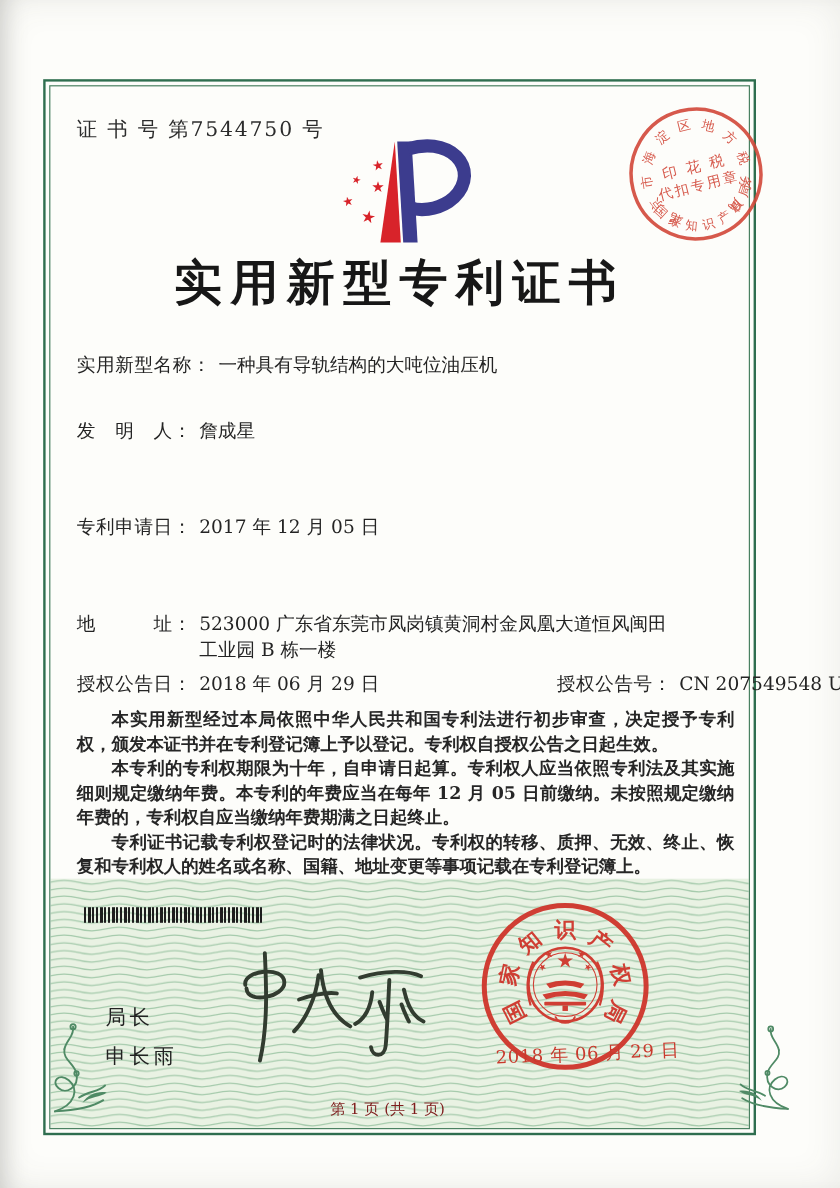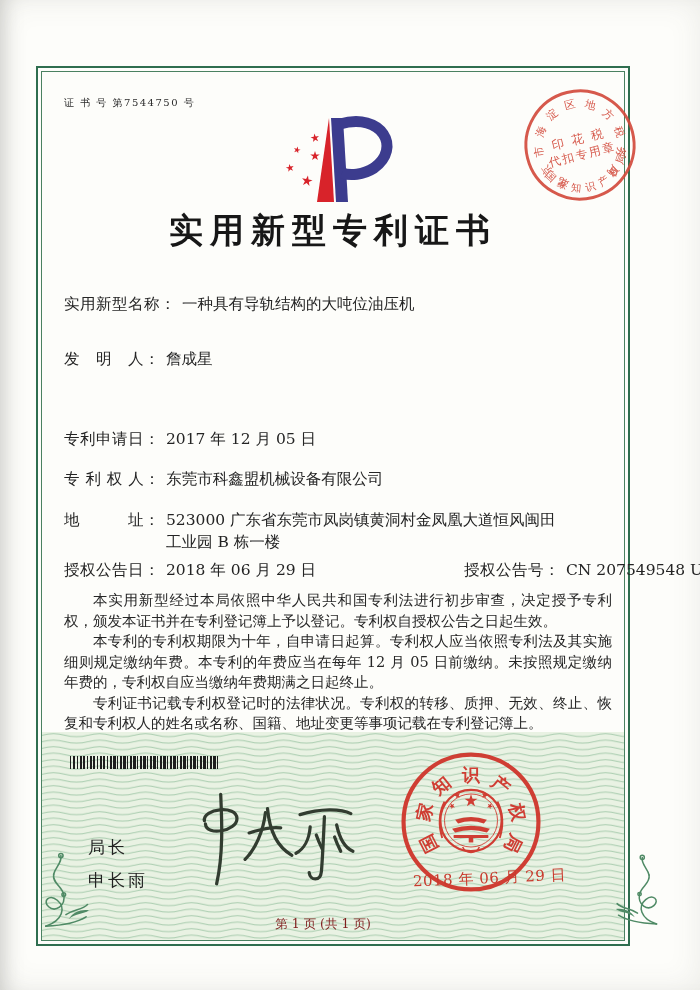--- a/index.html
+++ b/index.html
@@ -3,31 +3,31 @@
 <meta charset="utf-8">
 <style>
   html,body{margin:0;padding:0;}
   body{width:700px;height:990px;background:#e8e8e8;font-family:"DejaVu Serif",serif;}
   .page{position:relative;width:700px;height:990px;background:#fdfdfa;overflow:hidden;
         box-shadow:inset 0 0 30px rgba(80,80,70,.10), inset 18px 0 22px -16px rgba(0,0,0,.18);}
   .frame{position:absolute;left:36px;top:66px;width:594px;height:880px;
          border:2px solid #2f6e4f;box-sizing:border-box;}
   .frame-inner{position:absolute;inset:3px;border:1px solid #4a8161;}
   .band{position:absolute;left:42px;top:732px;width:582px;height:208px;z-index:0;}
-  .cert-no{position:absolute;left:64px;top:96px;font-size:10px;color:#2c2c2c;letter-spacing:1.5px;z-index:1;}
+  .cert-no{position:absolute;left:64px;top:96px;font-size:17px;color:#2c2c2c;letter-spacing:1.5px;z-index:1;}
   .logo{position:absolute;left:272px;top:112px;width:152px;height:104px;z-index:1;}
   .title{position:absolute;left:36px;top:208px;width:594px;text-align:center;
-         font-size:34px;font-weight:bold;letter-spacing:7px;color:#171717;z-index:1;}
+         font-size:40px;font-weight:bold;letter-spacing:7px;color:#171717;z-index:1;}
   .f-row{position:absolute;left:64px;font-size:15.5px;color:#242424;white-space:nowrap;z-index:1;}
   .f-label{letter-spacing:.5px;}
   .f-value{margin-left:6px;}
   .addr-val{display:inline-block;vertical-align:top;line-height:21.5px;white-space:normal;width:460px;margin-left:6px;}
   .grant-no{position:absolute;left:400px;top:0;}
   .body-text{position:absolute;left:64px;top:590px;width:548px;font-size:14.5px;line-height:20.5px;
-             text-align:justify;color:#262626;z-index:1;}
+             text-align:justify;color:#262626;z-index:1;font-weight:bold;}
   .body-text p{margin:0;text-indent:2em;}
   .barcode{position:absolute;left:70px;top:756px;width:150px;height:13px;z-index:1;
     background:repeating-linear-gradient(90deg,#1d1d1d 0 1.5px,transparent 1.5px 3px,#1d1d1d 3px 5.5px,transparent 5.5px 7px,#1d1d1d 7px 8px,transparent 8px 10px);}
   .director{position:absolute;left:88px;font-size:17px;letter-spacing:3px;color:#222;
             font-family:Liberation Serif, serif;z-index:1;}
   .sig{position:absolute;left:180px;top:786px;width:178px;height:102px;z-index:2;}
   .seal{position:absolute;left:399px;top:750px;width:144px;height:144px;z-index:2;opacity:.95;}
   .seal-date{position:absolute;left:413px;top:869px;font-size:15px;color:#c9392c;letter-spacing:.5px;
              transform:rotate(-2.5deg);z-index:3;white-space:nowrap;}
   .stamp{position:absolute;left:523px;top:88px;width:114px;height:114px;transform:rotate(-14deg);z-index:2;opacity:.9;}
@@ -96,23 +96,20 @@
   <div class="title">实用新型专利证书</div>
 
   <div class="f-row" style="top:349px">
     <span class="f-label">发　明　人：</span><span class="f-value">詹成星</span>
   </div>
   <div class="f-row" style="top:294px">
     <span class="f-label">实用新型名称：</span><span class="f-value">一种具有导轨结构的大吨位油压机</span>
   </div>
   <div class="f-row" style="top:429px">
     <span class="f-label">专利申请日：</span><span class="f-value">2017 年 12 月 05 日</span>
-  </div>
-  <div class="f-row" style="top:469px">
-    <span class="f-label">专 利 权 人：</span><span class="f-value">东莞市科鑫盟机械设备有限公司</span>
   </div>
   <div class="f-row" style="top:510px">
     <span class="f-label">地　　　址：</span><span class="addr-val"><span>523000 广东省东莞市凤岗镇黄洞村金凤凰大道恒风闽田</span><br><span>工业园 B 栋一楼</span></span>
   </div>
   <div class="f-row" style="top:560px;width:548px">
     <span>
       <span class="f-label">授权公告日：</span><span class="f-value">2018 年 06 月 29 日</span>
     </span>
     <span class="grant-no">
       <span class="f-label">授权公告号：</span><span class="f-value">CN 207549548 U</span>

